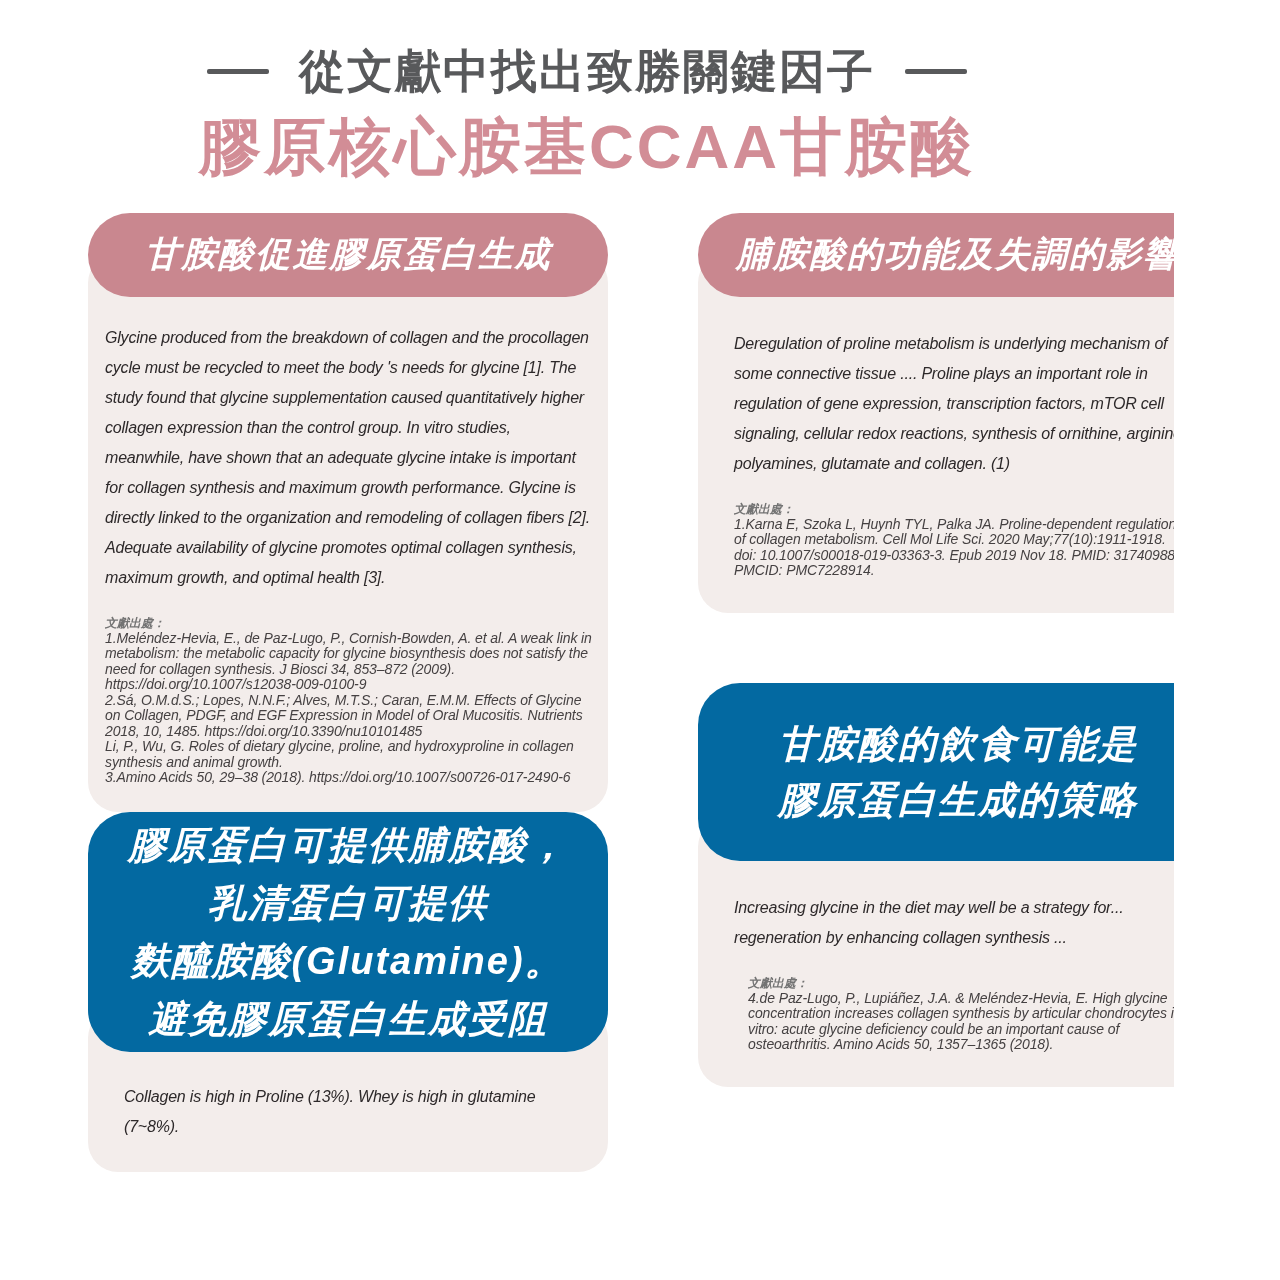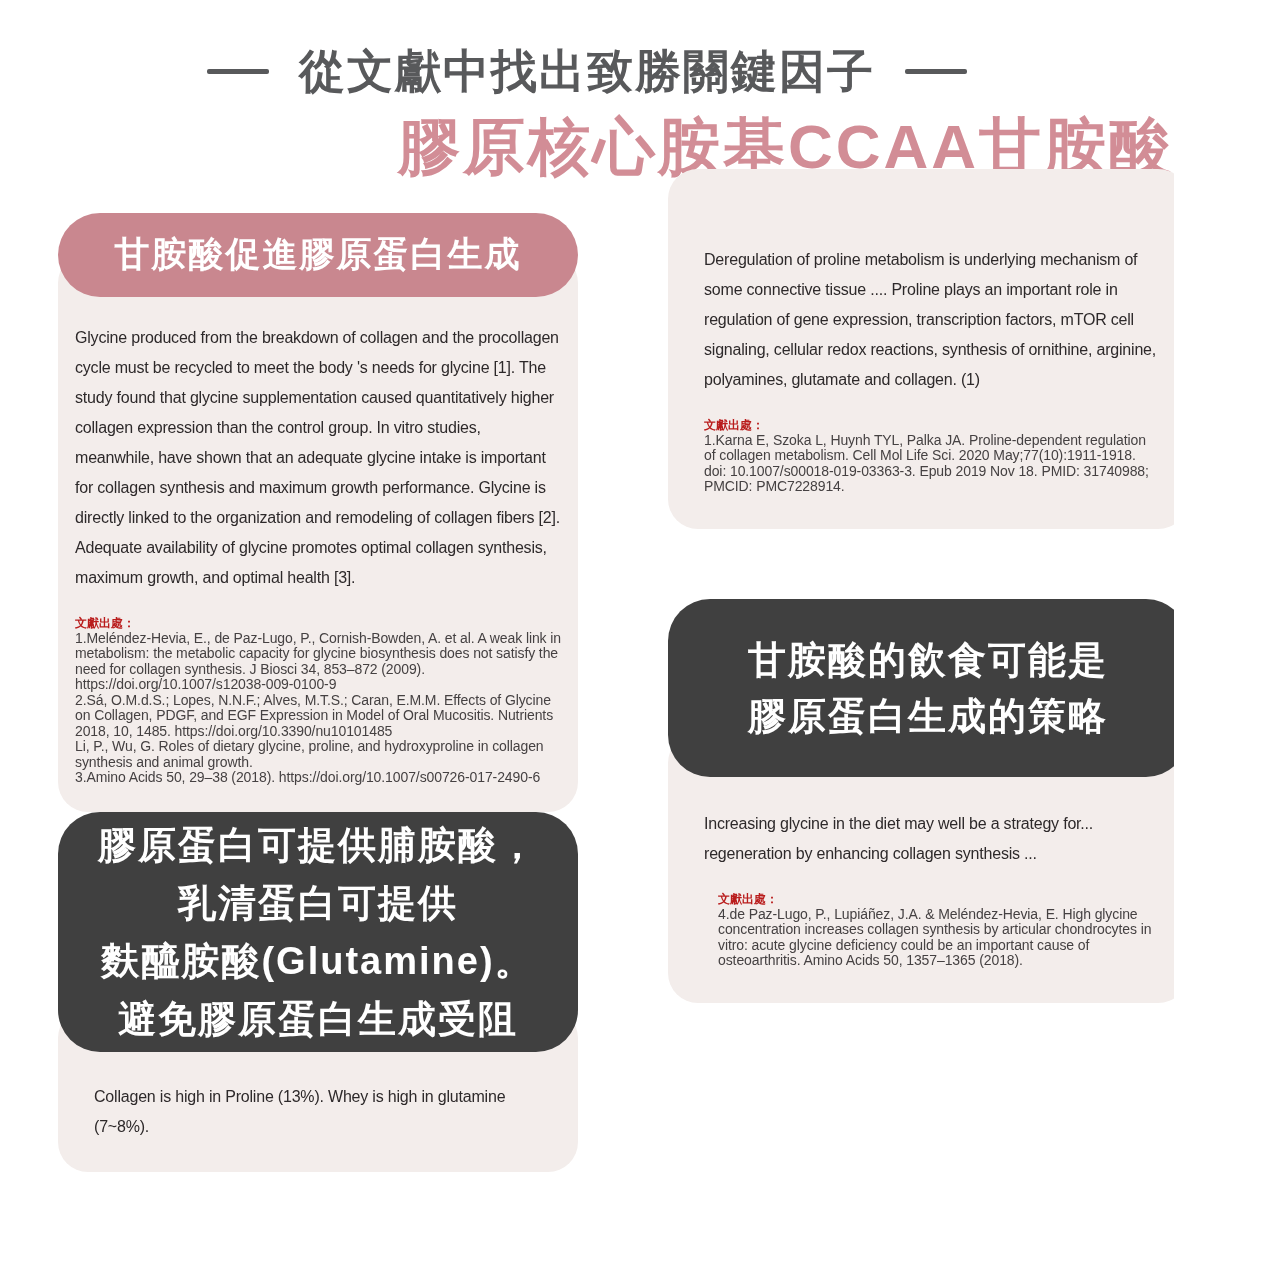--- a/index.html
+++ b/index.html
@@ -33,33 +33,34 @@
   .main-title {
     margin: 0;
     font-size: 46px;
     font-weight: bold;
     color: #58595b;
     letter-spacing: 2px;
     line-height: 1.1;
   }
   .subtitle {
     margin: 16px 0 0 0;
-    text-align: right;
+    text-align: center;
     font-size: 62px;
     font-weight: bold;
     color: #d28d96;
     letter-spacing: 3px;
     line-height: 1.1;
   }
   
   .grid {
     display: flex;
     gap: 90px;
-    padding-left: 58px;
+    padding-left: 88px;
     margin-top: 32px;
+    font-style: italic;
   }
   .col {
     width: 520px;
     display: flex;
     flex-direction: column;
     flex: none;
   }
   .card { position: relative; }
   .card-header {
     position: relative;
@@ -71,21 +72,21 @@
     align-items: center;
     justify-content: center;
     color: #ffffff;
     font-size: 35px;
     font-weight: bold;
     letter-spacing: 2px;
   }
   .pink-banner {
     position: relative;
     z-index: 2;
-    background: #404040;
+    background: #0369a1;
     border-radius: 42px;
     display: flex;
     align-items: center;
     justify-content: center;
     text-align: center;
     color: #ffffff;
     font-weight: bold;
     letter-spacing: 2px;
     white-space: pre-line;
   }
@@ -111,21 +112,21 @@
   }
   .refs {
     margin-top: 22px;
     color: #454142;
   }
   .refs-indent { padding-left: 14px; }
   .refs-label {
     font-size: 12px;
     font-weight: bold;
     line-height: 16px;
-    color: #b91c1c;
+    color: #737373;
   }
   .ref-item {
     margin: 0;
     font-size: 14px;
     line-height: 15.5px;
     letter-spacing: -0.1px;
   }
   .gap-left { }
   .gap-right { margin-top: 70px; }
 </style>
@@ -167,20 +168,21 @@
         <div class="card-body body-pad-b">
           <p class="body-text">Collagen is high in Proline (13%). Whey is high in glutamine (7~8%).</p>
         </div>
       </section>
 
     </div>
 
     <div class="col">
 
       <section class="card">
+        <div class="card-header">脯胺酸的功能及失調的影響</div>
         <div class="card-body body-pad-c">
           <p class="body-text">Deregulation of proline metabolism is underlying mechanism of some connective tissue .... Proline plays an important role in regulation of gene expression, transcription factors, mTOR cell signaling, cellular redox reactions, synthesis of ornithine, arginine, polyamines, glutamate and collagen. (1)</p>
           <div class="refs">
             <div class="refs-label">文獻出處：</div>
             <p class="ref-item">1.Karna E, Szoka L, Huynh TYL, Palka JA. Proline-dependent regulation of collagen metabolism. Cell Mol Life Sci. 2020 May;77(10):1911-1918. doi: 10.1007/s00018-019-03363-3. Epub 2019 Nov 18. PMID: 31740988; PMCID: PMC7228914.</p>
           </div>
         </div>
       </section>
 
       <section class="card gap-right">

